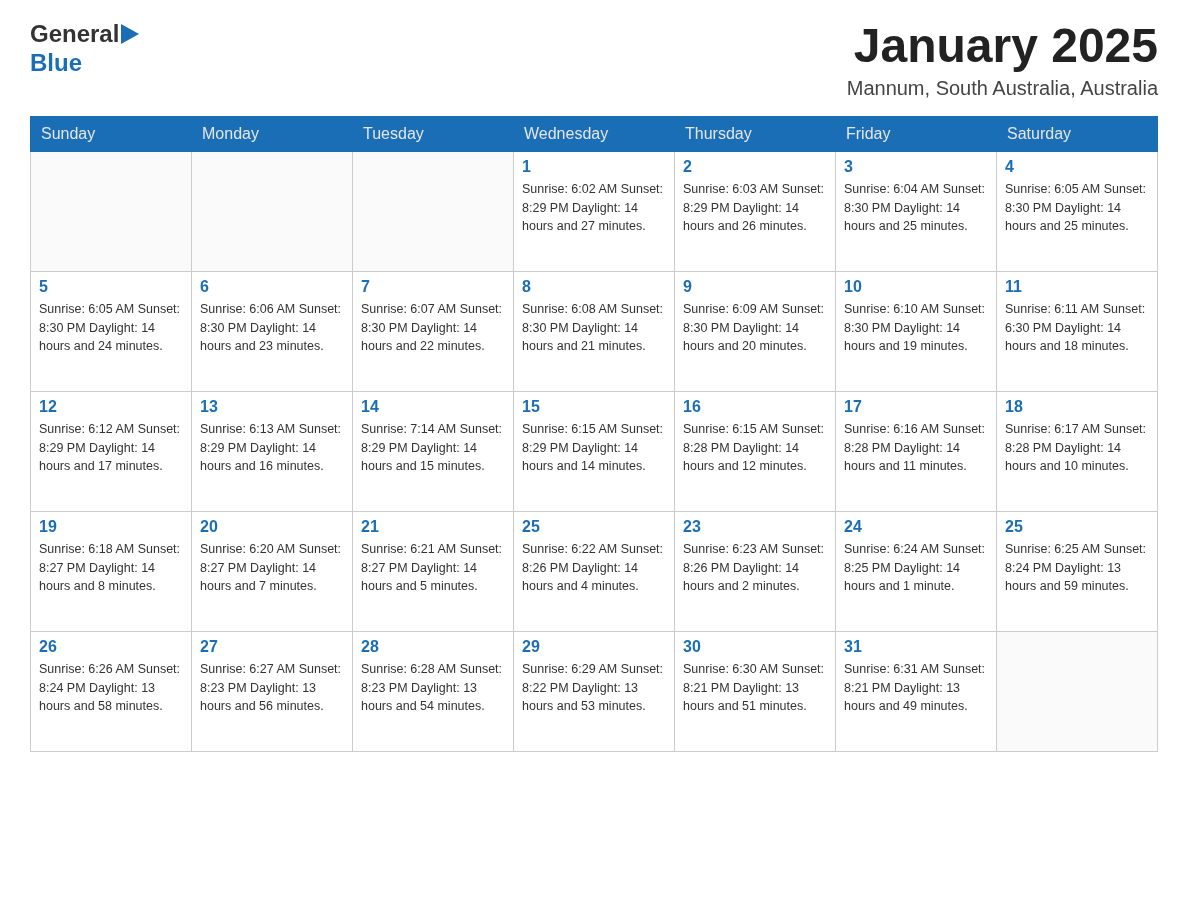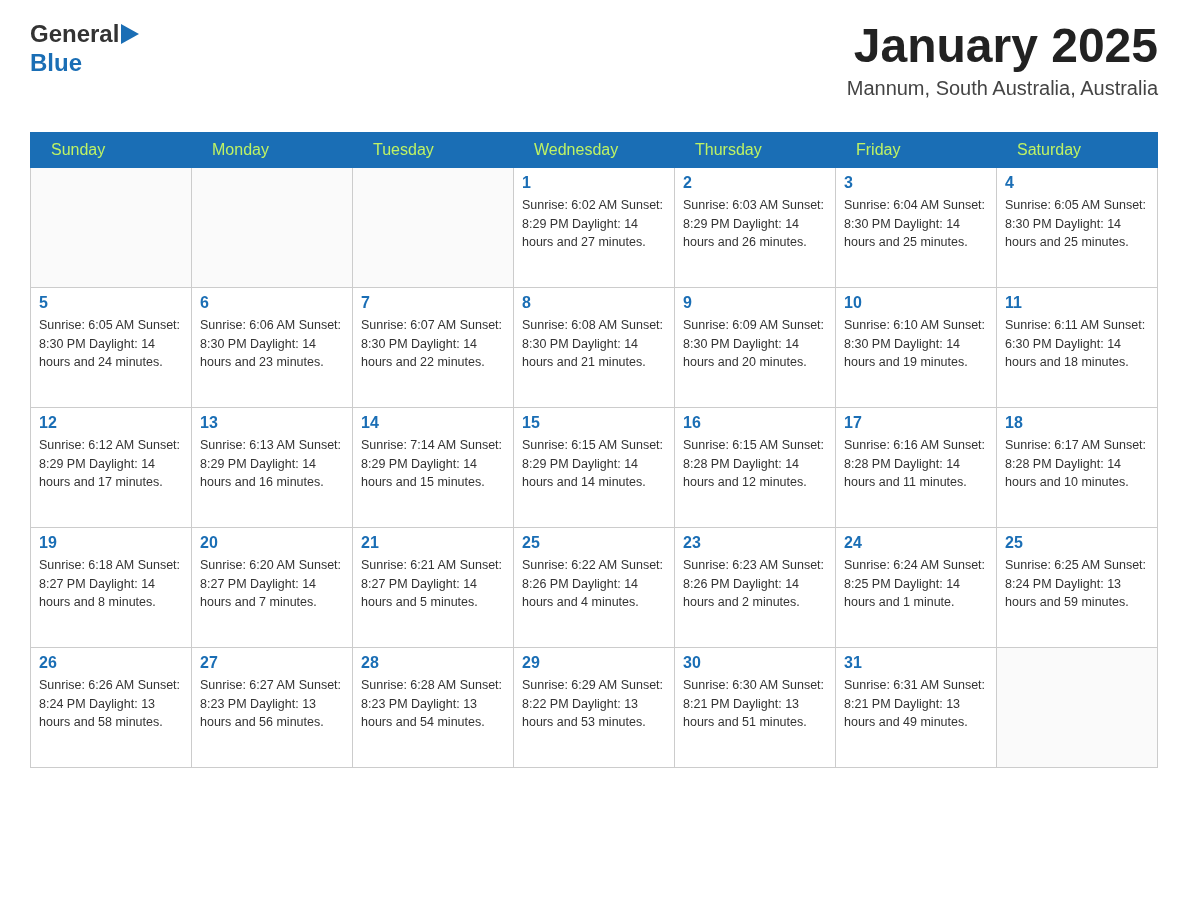--- a/index.html
+++ b/index.html
@@ -7,21 +7,21 @@
       font-family: Arial, sans-serif;
       background: #fff;
       width: 1188px;
       min-height: 918px;
       padding: 20px 30px;
     }
     .header {
       display: flex;
       justify-content: space-between;
       align-items: flex-start;
-      margin-bottom: 32px;
+      margin-bottom: 16px;
     }
     .logo {
       display: flex;
       align-items: center;
     }
     .title-block {
       text-align: right;
     }
     .month-title {
       font-size: 48px;
@@ -34,24 +34,24 @@
       color: #444;
       margin-top: 4px;
     }
     .calendar-table {
       width: 100%;
       border-collapse: collapse;
       table-layout: fixed;
     }
     .calendar-table thead tr th {
       background-color: #1a6eb5;
-      color: #bef264;
+      color: #e5e5e5;
       font-size: 16px;
       font-weight: normal;
-      padding: 8px 20px;
+      padding: 8px 10px;
       border: 1px solid #1a6eb5;
       text-align: left;
     }
     .calendar-table tbody tr td {
       border: 1px solid #ccc;
       vertical-align: top;
       padding: 6px 8px;
       height: 120px;
       font-size: 13px;
       color: #333;

